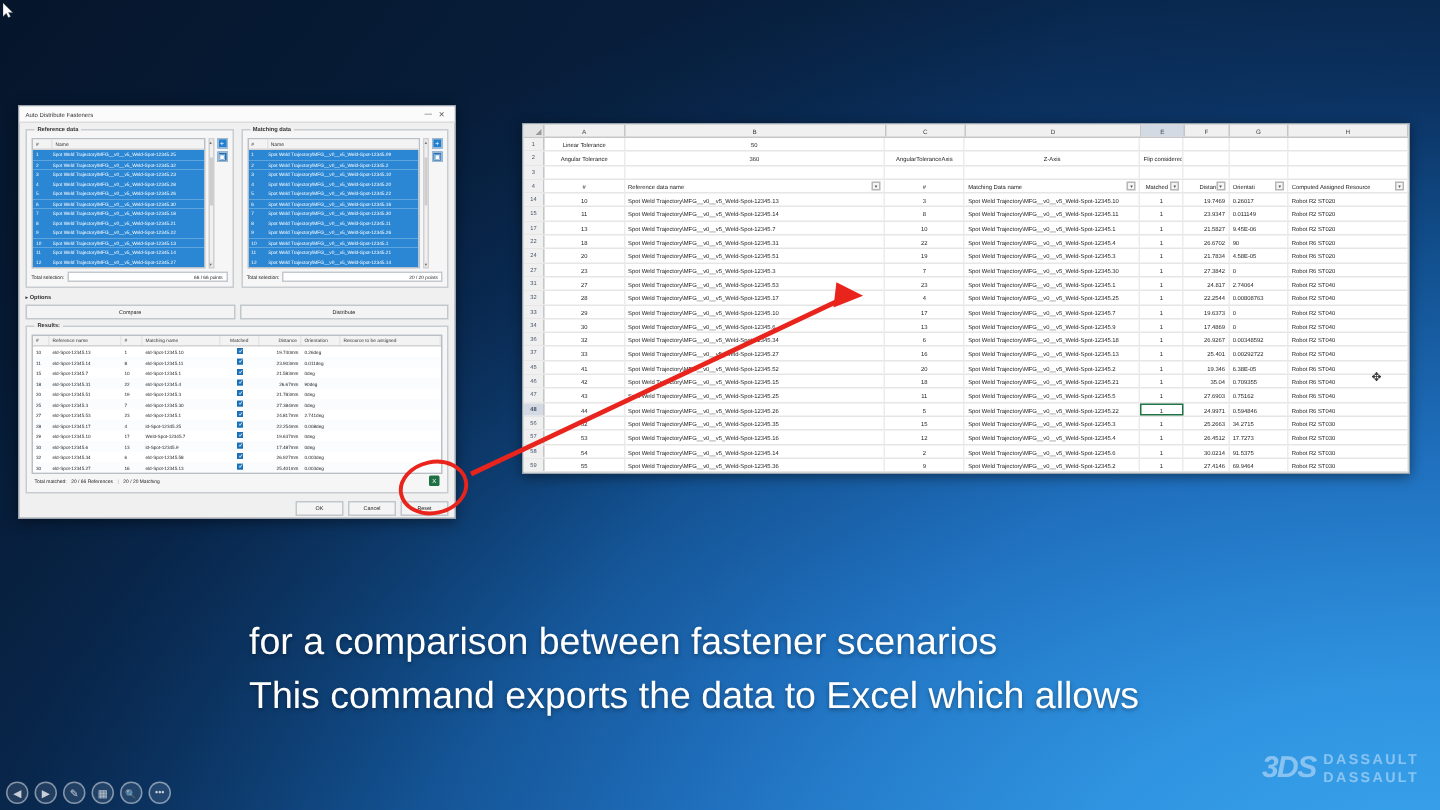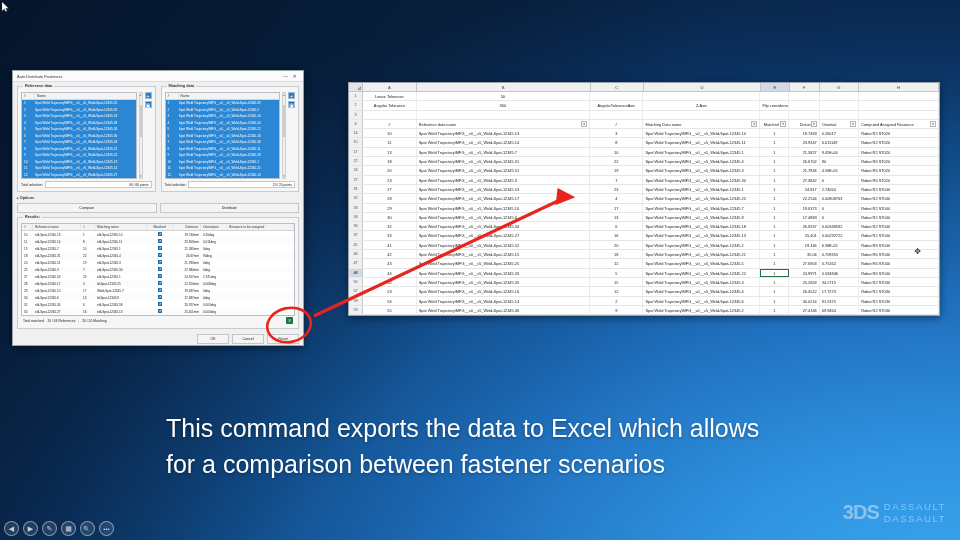--- a/index.html
+++ b/index.html
@@ -130,22 +130,22 @@
   
   #caption {
     position: absolute; left: 166px; top: 410px; width: 680px;
     color: #fff; font-size: 25px; line-height: 1.45;
     text-shadow: 0 1px 3px rgba(0,0,0,.35);
   }
 
   
   #logo { position: absolute; right: 14px; bottom: 16px; display: flex; align-items: center; gap: 5px;
           opacity: .55; color: #cfe6fb; }
-  #logo .mark { font-size: 20px; font-weight: bold; letter-spacing: -1px; }
-  #logo .words { font-size: 9.5px; font-weight: normal; letter-spacing: 1.6px; line-height: 1.18; }
+  #logo .mark { font-size: 20px; font-weight: bold; font-style: italic; letter-spacing: -1px; }
+  #logo .words { font-size: 9.5px; font-weight: bold; letter-spacing: 1.6px; line-height: 1.18; }
 
   
   #taskbar { position: absolute; left: 4px; bottom: 4px; display: flex; gap: 4px; }
   .tb {
     width: 15px; height: 15px; border-radius: 50%; border: 1px solid rgba(255,255,255,.45);
     background: rgba(255,255,255,.10); display: flex; align-items: center; justify-content: center;
     color: rgba(255,255,255,.75); font-size: 7px;
   }
   
   #tl-cursor { position: absolute; left: 2px; top: 2px; width: 7px; height: 10px; }
@@ -775,22 +775,22 @@
   <div class="x-cursor">✥</div>
 </div>
 
 <svg id="anno" viewBox="0 0 960 540">
   <ellipse cx="289" cy="325" rx="22" ry="17" transform="rotate(-12 289 325)" fill="none" stroke="#e8241c" stroke-width="2.6"></ellipse>
   <line x1="314" y1="316" x2="560" y2="200" stroke="#e8241c" stroke-width="3.2"></line>
   <polygon points="574,193 554,193 560,209" fill="#e8241c" transform="rotate(27 566 198)"></polygon>
 </svg>
 
 <div id="caption">
+  <div>for a comparison between fastener scenarios</div>
   <div>This command exports the data to Excel which allows</div>
-  <div>for a comparison between fastener scenarios</div>
 </div>
 
 <div id="logo">
   <span class="mark">3DS</span>
   <span class="words">
     <div>DASSAULT</div>
     <div>DASSAULT</div>
   </span>
 </div>
 

